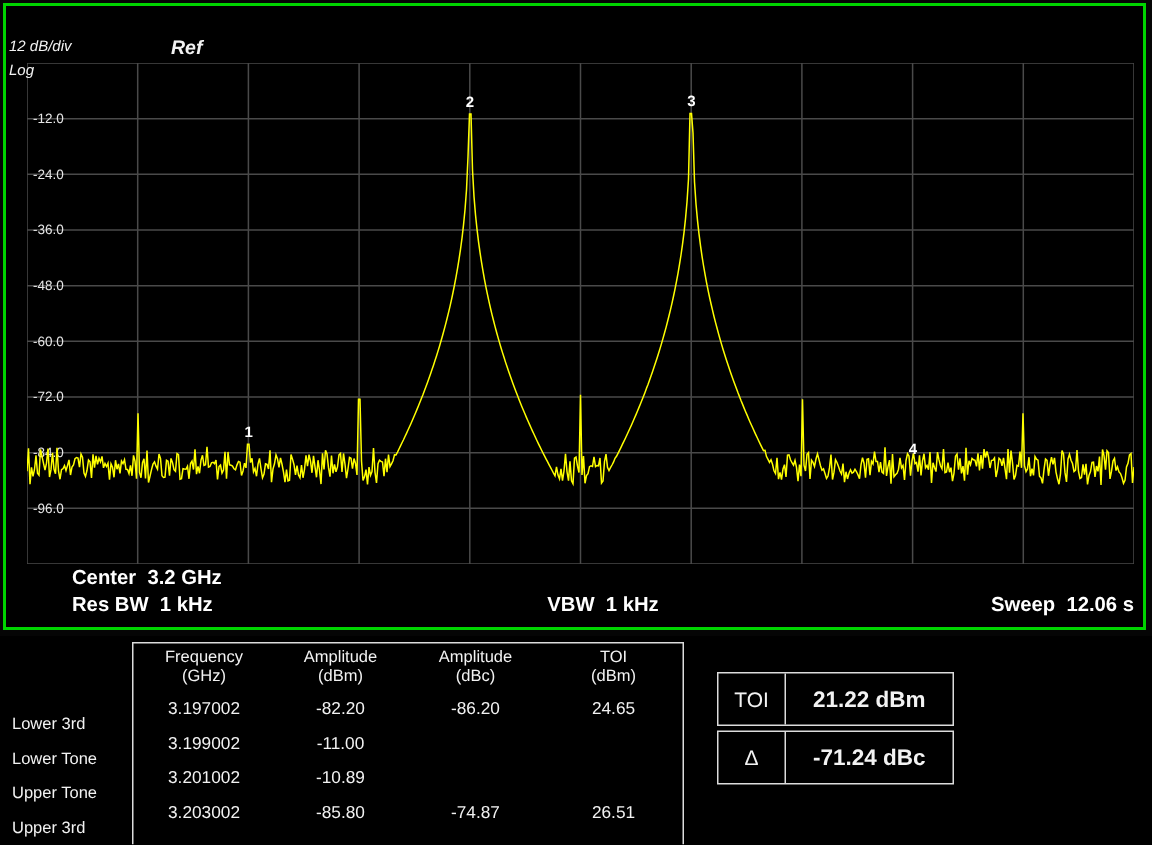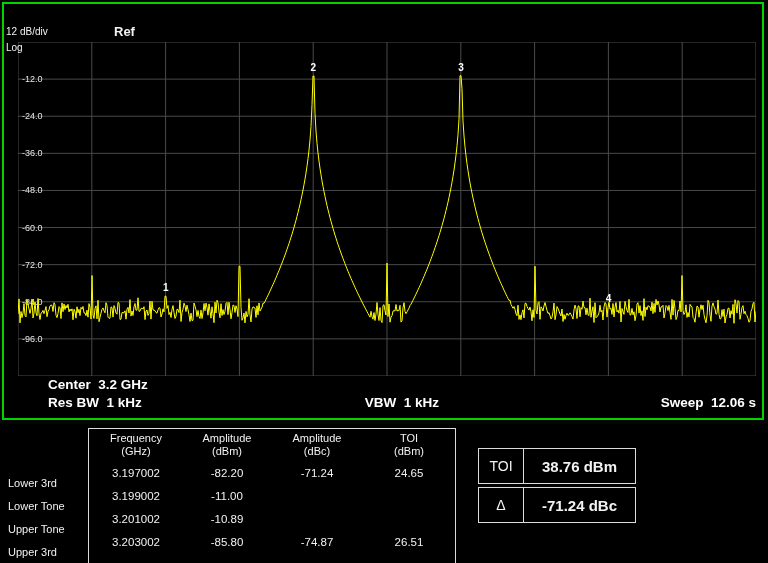--- a/index.html
+++ b/index.html
@@ -5,21 +5,21 @@
   html,body{margin:0;padding:0;background:#000;}
   .screen{
     position:relative;width:768px;height:563px;background:#050505;overflow:hidden;
     font-family:"Liberation Sans",sans-serif;color:#f2f2f2;
   }
   
   .sa-panel{
     position:absolute;left:2px;top:2px;width:762px;height:418px;
     border:2px solid #00d400;background:#000;box-sizing:border-box;
   }
-  .sa-label{position:absolute;color:#f2f2f2;z-index:3;}
+  .sa-label{position:absolute;color:#f2f2f2;z-index:3;font-style:italic;}
   .scale-label{left:2px;top:22px;font-size:10px;}
   .log-label{left:2px;top:38px;font-size:10px;}
   .ref-label{left:110px;top:20px;font-size:13px;font-weight:bold;}
   .plot-wrap{position:absolute;left:14px;top:38px;width:738px;height:334px;z-index:1;}
   svg{display:block;font-family:"Liberation Sans",sans-serif;}
   .footer-row{
     position:absolute;left:4px;right:6px;display:flex;z-index:3;
     font-size:13.5px;font-weight:bold;color:#fff;white-space:pre;
   }
   .footer-row-1{top:373px;}
@@ -131,21 +131,21 @@
           <div>Amplitude</div>
           <div>(dBc)</div>
         </div>
         <div class="rt-h">
           <div>TOI</div>
           <div>(dBm)</div>
         </div>
 
         <div class="rt-c">3.197002</div>
         <div class="rt-c">-82.20</div>
-        <div class="rt-c">-71.24</div>
+        <div class="rt-c">-86.20</div>
         <div class="rt-c">24.65</div>
 
         <div class="rt-c">3.199002</div>
         <div class="rt-c">-11.00</div>
         <div class="rt-c"></div>
         <div class="rt-c"></div>
 
         <div class="rt-c">3.201002</div>
         <div class="rt-c">-10.89</div>
         <div class="rt-c"></div>
@@ -154,21 +154,21 @@
         <div class="rt-c">3.203002</div>
         <div class="rt-c">-85.80</div>
         <div class="rt-c">-74.87</div>
         <div class="rt-c">26.51</div>
       </div>
     </div>
 
     <div class="res-boxes">
       <div class="res-box">
         <div class="res-label">TOI</div>
-        <div class="res-val">38.76 dBm</div>
+        <div class="res-val">21.22 dBm</div>
       </div>
       <div class="res-box">
         <div class="res-label">Δ</div>
         <div class="res-val">-71.24 dBc</div>
       </div>
     </div>
   </div>
 
 </div>
 

